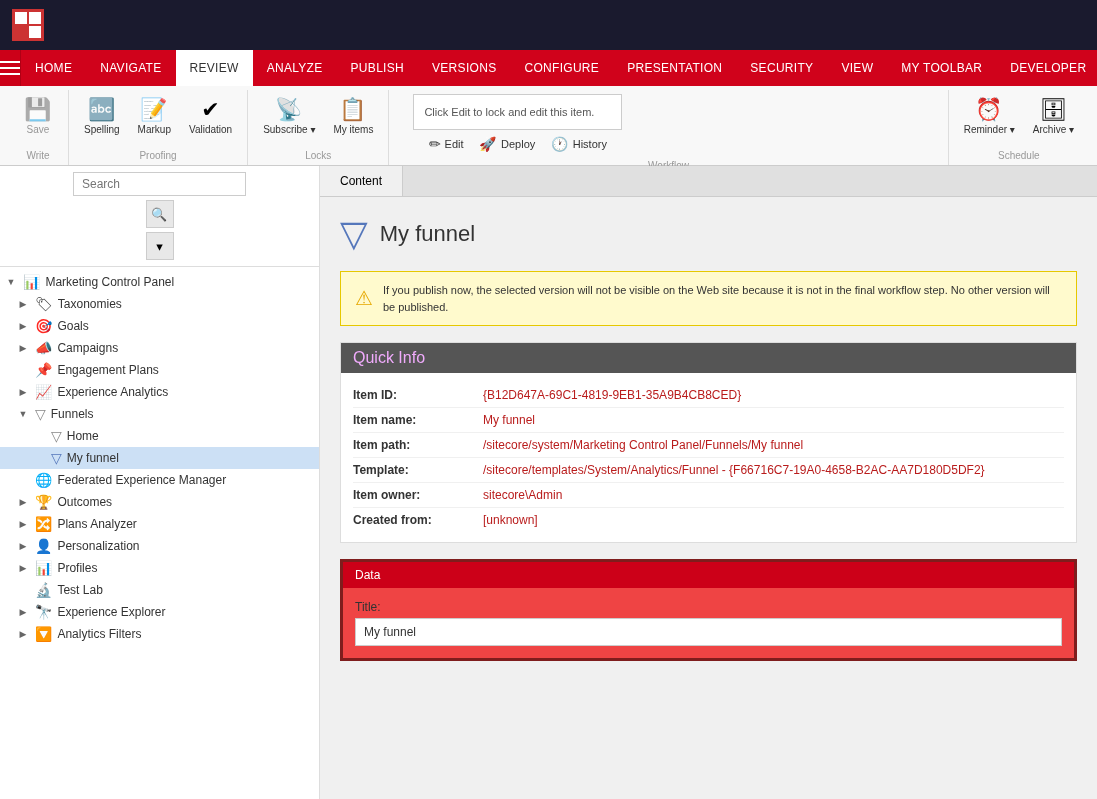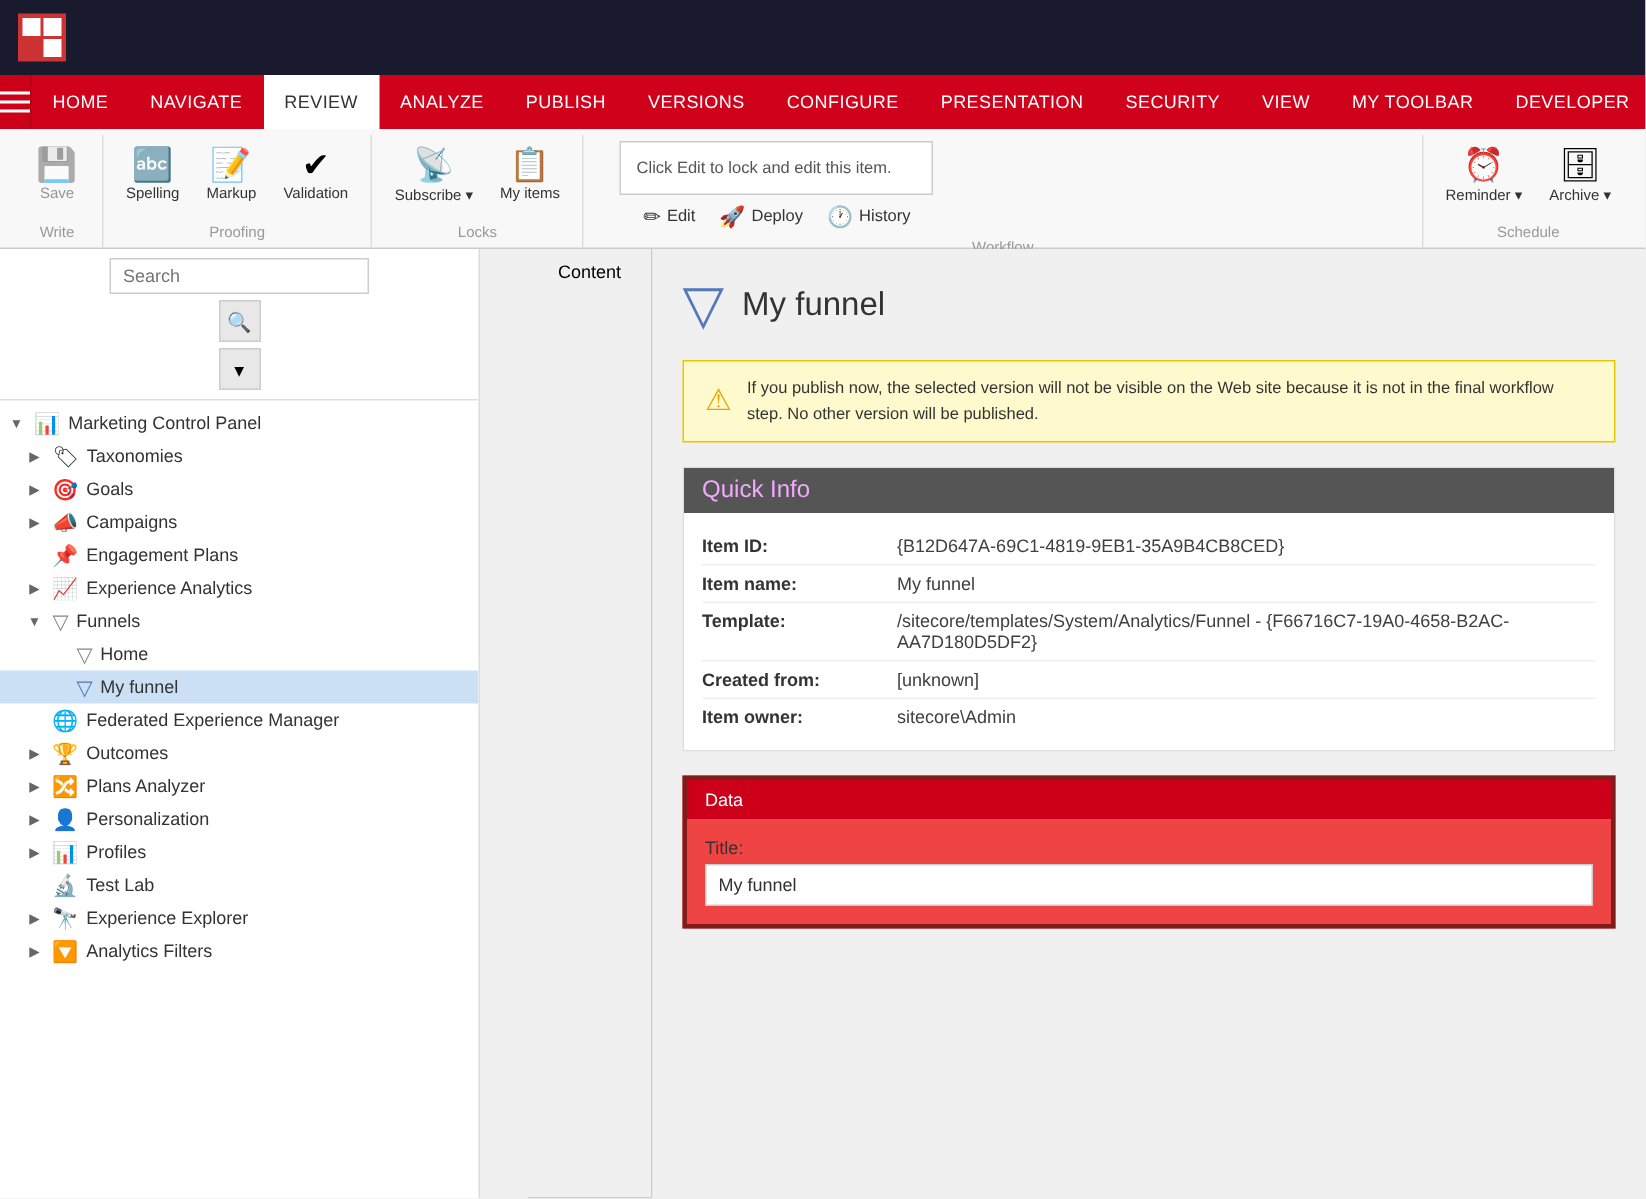--- a/index.html
+++ b/index.html
@@ -199,24 +199,23 @@
     }
     .tree-icon { font-size: 14px; margin: 0 3px; flex-shrink: 0; }
     .tree-label { font-size: 12px; }
     .tree-indent-1 { padding-left: 16px; }
     .tree-indent-2 { padding-left: 32px; }
 
     
     .content-area {
       flex: 1;
       display: flex;
-      flex-direction: row;
+      flex-direction: column;
       overflow: hidden;
       background: #f0f0f0;
-      margin-left: 32px;
     }
     .content-tabs {
       display: flex;
       background: #e0e0e0;
       border-bottom: 1px solid #ccc;
     }
     .content-tab {
       padding: 8px 20px;
       font-size: 12px;
       cursor: pointer;
@@ -277,21 +276,21 @@
       font-size: 12px;
       border-bottom: 1px solid #f0f0f0;
     }
     .info-row:last-child { border-bottom: none; }
     .info-label {
       width: 130px;
       font-weight: 600;
       color: #333;
       flex-shrink: 0;
     }
-    .info-value { color: #404040; }
+    .info-value { color: #b91c1c; }
 
     
     .data-section { background: #ef4444; border: 3px solid #7f1d1d; }
     .data-section-header {
       background: #cc0018;
       color: white;
       padding: 6px 12px;
       font-size: 12px;
       font-weight: 500;
     }
@@ -568,30 +567,34 @@
         <div class="info-table">
           <div class="info-row">
             <span class="info-label">Item ID:</span>
             <span class="info-value">{B12D647A-69C1-4819-9EB1-35A9B4CB8CED}</span>
           </div>
           <div class="info-row">
             <span class="info-label">Item name:</span>
             <span class="info-value">My funnel</span>
           </div>
           <div class="info-row">
+            <span class="info-label">Item path:</span>
+            <span class="info-value">/sitecore/system/Marketing Control Panel/Funnels/My funnel</span>
+          </div>
+          <div class="info-row">
             <span class="info-label">Template:</span>
             <span class="info-value">/sitecore/templates/System/Analytics/Funnel - {F66716C7-19A0-4658-B2AC-AA7D180D5DF2}</span>
           </div>
           <div class="info-row">
+            <span class="info-label">Item owner:</span>
+            <span class="info-value">sitecore\Admin</span>
+          </div>
+          <div class="info-row">
             <span class="info-label">Created from:</span>
             <span class="info-value">[unknown]</span>
-          </div>
-          <div class="info-row">
-            <span class="info-label">Item owner:</span>
-            <span class="info-value">sitecore\Admin</span>
           </div>
         </div>
       </div>
 
       <div class="data-section">
         <div class="data-section-header">Data</div>
         <div class="data-section-body">
           <div class="field-label">Title:</div>
           <input class="field-input" type="text" value="My funnel" style="">
         </div>

